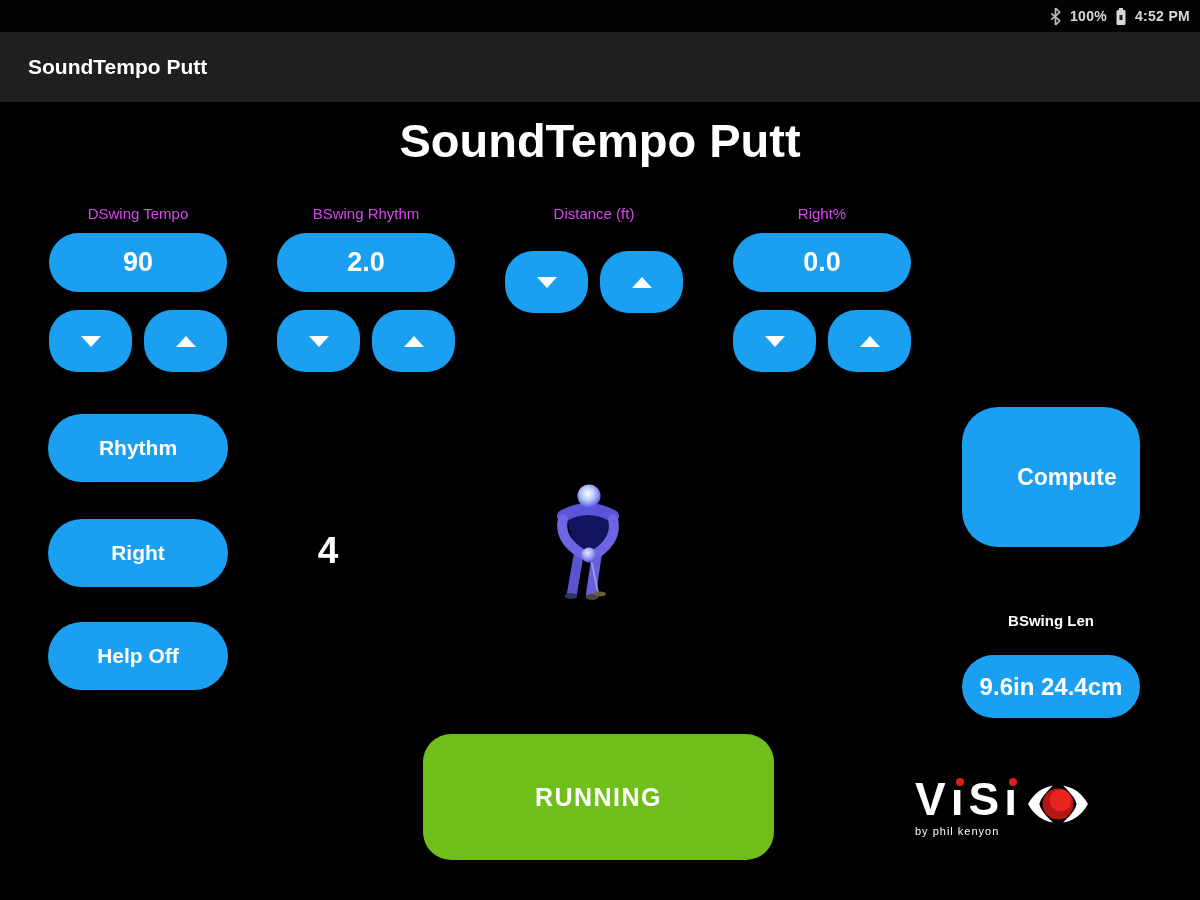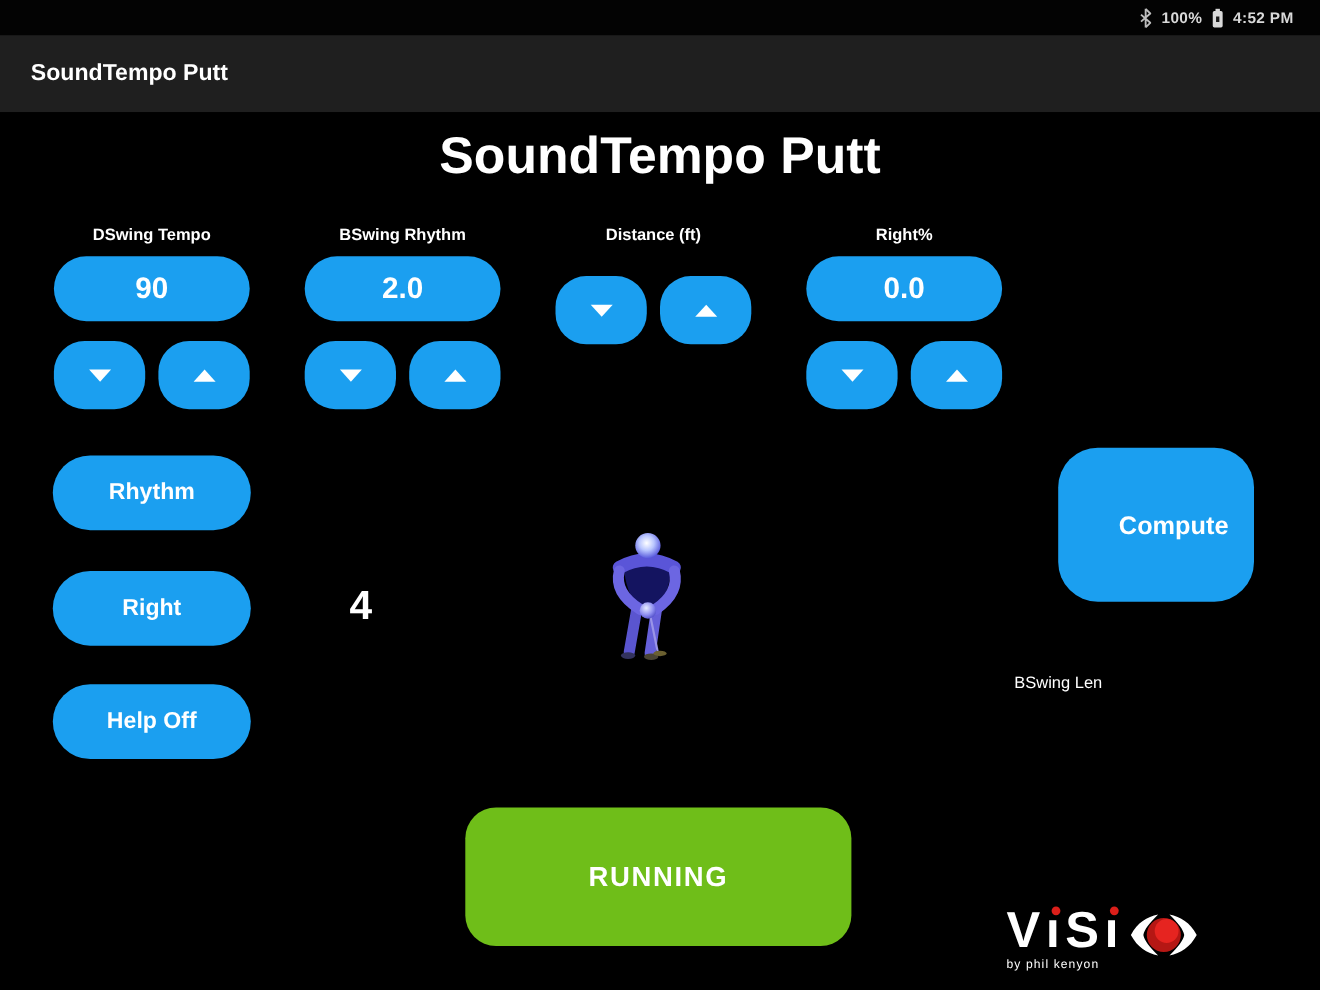--- a/index.html
+++ b/index.html
@@ -10,37 +10,37 @@
     --appbar:#1F1F1F;
     --logo-red:#DC1F1A;
   }
   *{margin:0;padding:0;box-sizing:border-box;}
   html,body{width:1200px;height:900px;overflow:hidden;}
   body{background:var(--bg);font-family:"Liberation Sans","DejaVu Sans",sans-serif;color:#fff;}
   .screen{position:relative;width:1200px;height:900px;background:var(--bg);}
 
   
   .status-bar{position:absolute;top:0;left:0;width:100%;height:32px;background:#030303;
-    display:flex;align-items:center;justify-content:flex-end;gap:8px;padding-right:24px;}
+    display:flex;align-items:center;justify-content:flex-end;gap:8px;padding-right:10px;}
   .status-text{font-size:14px;font-weight:700;color:#d9d9d9;letter-spacing:.3px;}
 
   
   .app-bar{position:absolute;top:32px;left:0;width:100%;height:70px;background:var(--appbar);
     display:flex;align-items:center;padding-left:28px;}
   .app-bar-title{font-size:21px;font-weight:700;color:#fff;}
 
   
   .content{position:absolute;top:102px;left:0;width:1200px;height:798px;background:var(--bg);}
   .page-title{position:absolute;top:8px;left:0;width:100%;text-align:center;
     font-size:47px;font-weight:700;color:#fff;line-height:62px;}
 
   
   .controls-row{position:absolute;top:103px;left:49px;display:flex;gap:50px;}
   .ctrl-col{width:178px;display:flex;flex-direction:column;align-items:center;}
-  .ctrl-label{font-size:15px;font-weight:700;color:#ffffff;line-height:18px;margin-bottom:10px;text-align:center;}
+  .ctrl-label{font-size:15px;font-weight:400;color:#d946ef;line-height:18px;margin-bottom:10px;text-align:center;}
   .pill{width:178px;height:59px;background:var(--blue);border-radius:30px;border:none;
     display:flex;align-items:center;justify-content:center;
     color:#fff;font-size:27px;font-weight:700;font-family:inherit;cursor:pointer;}
   .arrows{display:flex;gap:12px;margin-top:18px;}
   .arrow-btn{width:83px;height:62px;background:var(--blue);border:none;border-radius:28px;
     display:flex;align-items:center;justify-content:center;cursor:pointer;}
   .tri{display:block;width:0;height:0;border-left:10px solid transparent;border-right:10px solid transparent;}
   .tri.down{border-top:11px solid #fff;}
   .tri.up{border-bottom:11px solid #fff;}
 
@@ -52,34 +52,34 @@
   .side-btn.b3{top:520px;}
 
   
   .putt-counter{position:absolute;left:300px;top:428px;width:56px;text-align:center;
     font-size:37px;font-weight:700;color:#fff;}
   .golfer{position:absolute;left:546px;top:379px;width:82px;height:122px;}
 
   
   .compute-btn{position:absolute;left:962px;top:305px;width:178px;height:140px;background:var(--blue);
     border:none;border-radius:36px;color:#fff;font-size:23px;font-weight:700;font-family:inherit;cursor:pointer;padding-left:32px;}
-  .bswing-label{position:absolute;left:922px;top:510px;width:178px;
-    font-size:15px;font-weight:400;color:#fff;}
+  .bswing-label{position:absolute;left:962px;top:510px;width:178px;text-align:center;
+    font-size:15px;font-weight:700;color:#fff;}
   .bswing-pill{position:absolute;left:962px;top:553px;width:178px;height:63px;background:var(--blue);
     border:none;border-radius:32px;display:flex;align-items:center;justify-content:center;
     color:#fff;font-size:24px;font-weight:700;font-family:inherit;cursor:pointer;}
 
   
   .run-btn{position:absolute;left:423px;top:632px;width:351px;height:126px;background:var(--green);
     border:none;border-radius:28px;color:#fff;font-size:25px;font-weight:700;
     letter-spacing:1.5px;font-family:inherit;cursor:pointer;}
 
   
   .logo{position:absolute;left:915px;top:674px;width:235px;}
-  .logo-row{display:flex;align-items:flex-start;margin-top:46px;}
+  .logo-row{display:flex;align-items:flex-start;}
   .logo-letters{font-size:46px;line-height:46px;font-weight:600;letter-spacing:5px;color:#fff;}
   .logo-letter{display:inline-block;position:relative;}
   .logo-letter.has-dot::after{content:"";position:absolute;top:2px;left:50%;transform:translateX(-50%);
     width:8px;height:8px;border-radius:50%;background:var(--logo-red);}
   .logo-eye{margin-left:4px;margin-top:8px;}
   .logo-byline{margin-top:1px;text-align:left;padding-right:32px;
     font-size:11px;color:#fff;letter-spacing:1px;font-weight:400;}
 </style>
 </head>
 <body>
@@ -199,20 +199,21 @@
       <path d="M17 38 Q 12 58 36 73" stroke="#6c66e2" stroke-width="10" stroke-linecap="round" fill="none"></path>
       <path d="M67 38 Q 72 58 50 73" stroke="#6c66e2" stroke-width="10" stroke-linecap="round" fill="none"></path>
 
       <circle cx="43" cy="15" r="11.5" fill="url(#headGrad)"></circle>
 
       <circle cx="43" cy="74" r="7.5" fill="url(#handGrad)"></circle>
     </svg>
 
     <button class="compute-btn">Compute</button>
     <div class="bswing-label">BSwing Len</div>
+    <button class="bswing-pill">9.6in 24.4cm</button>
 
     <button class="run-btn">RUNNING</button>
 
     <div class="logo">
       <div class="logo-row">
         <span class="logo-letters"><span class="logo-letter">V</span><span class="logo-letter has-dot">ı</span><span class="logo-letter">S</span><span class="logo-letter has-dot">ı</span></span>
         <svg class="logo-eye" width="64" height="40" viewBox="0 0 62 38">
 
           <circle cx="31" cy="19" r="15" fill="#b51714"></circle>
           <circle cx="33.5" cy="15.5" r="10.5" fill="#e62420"></circle>

